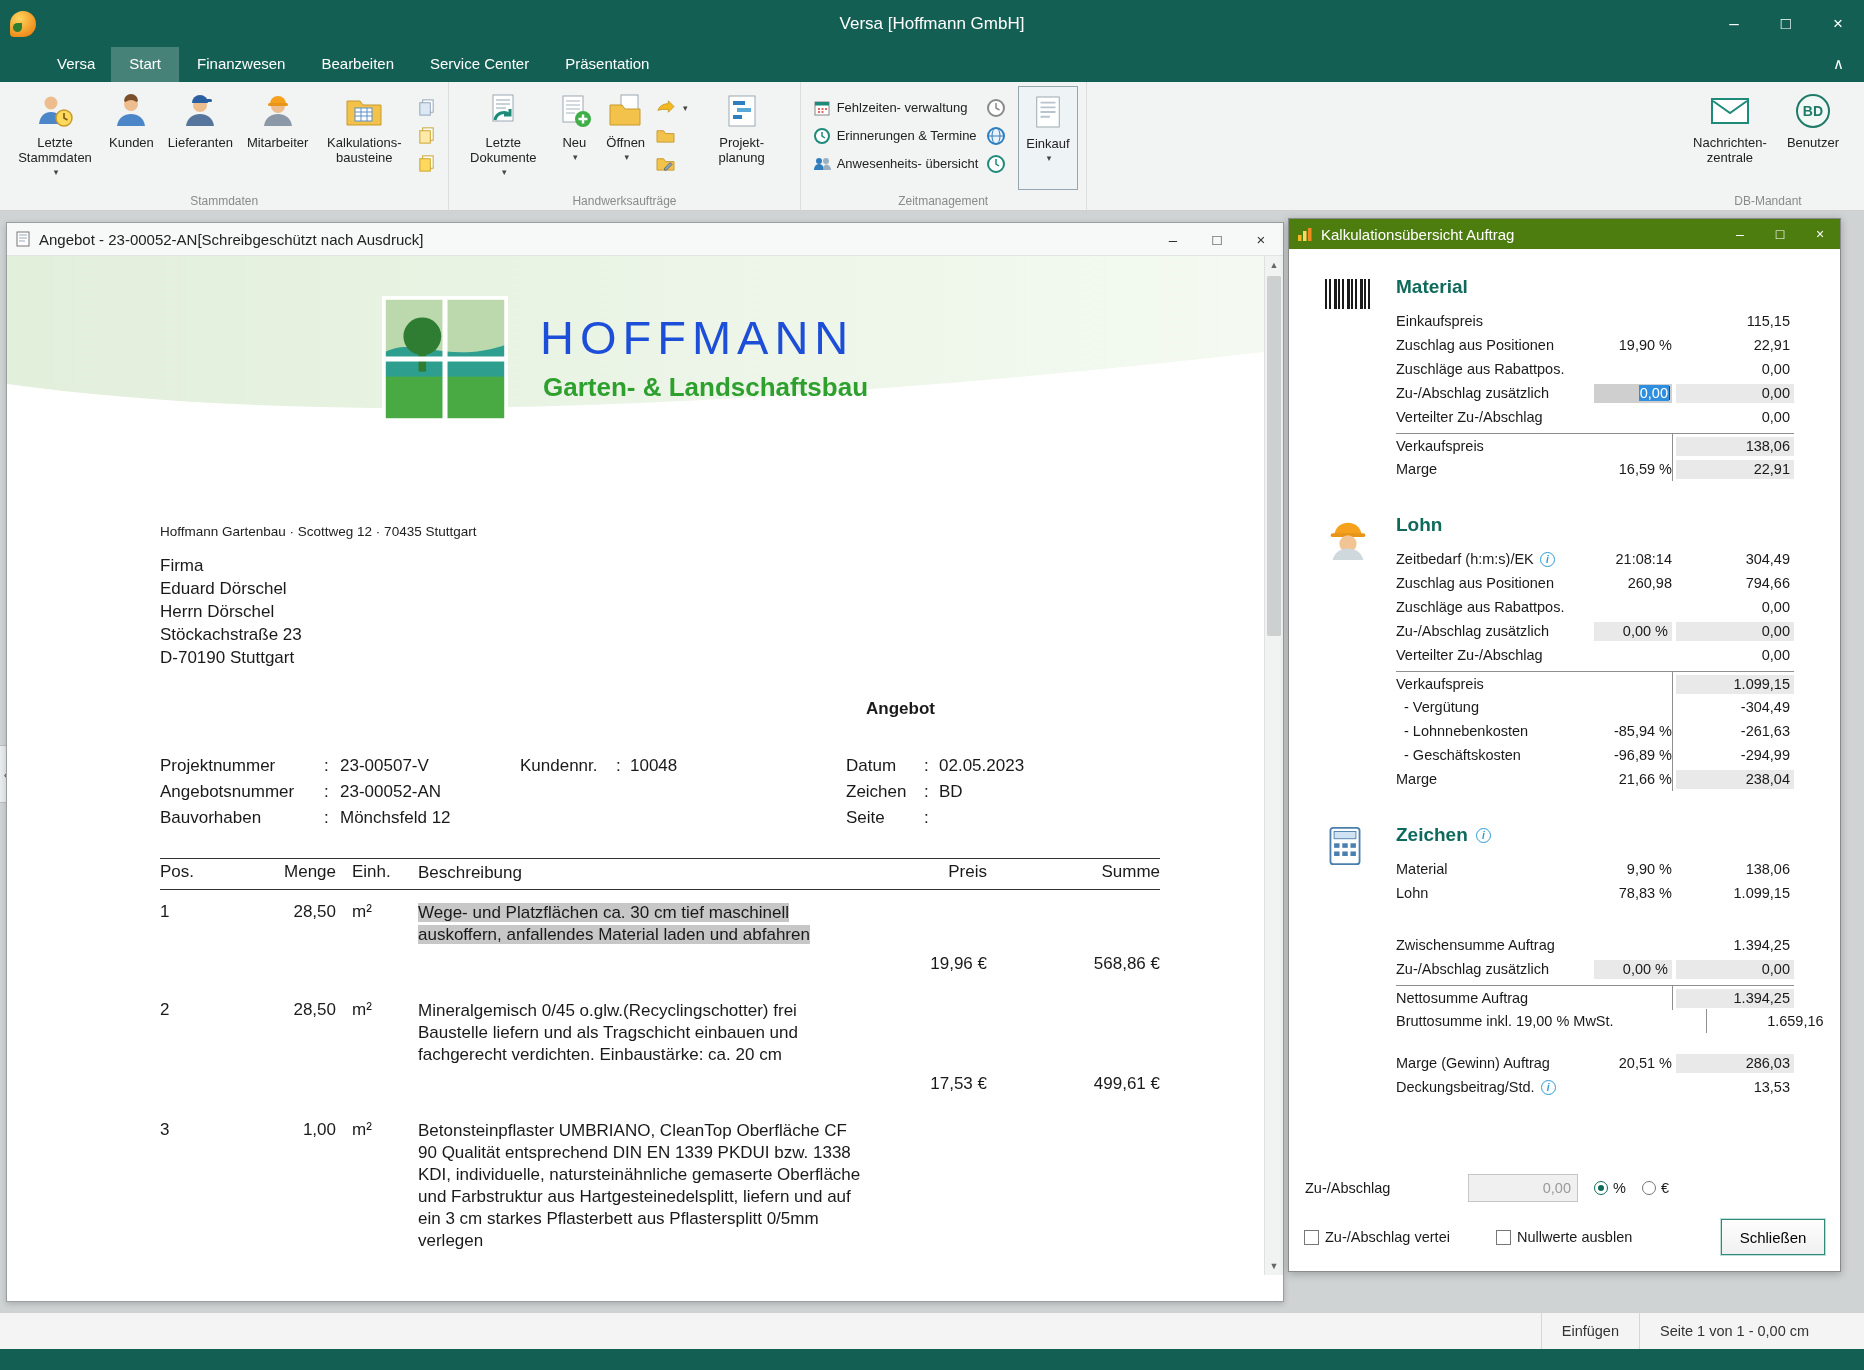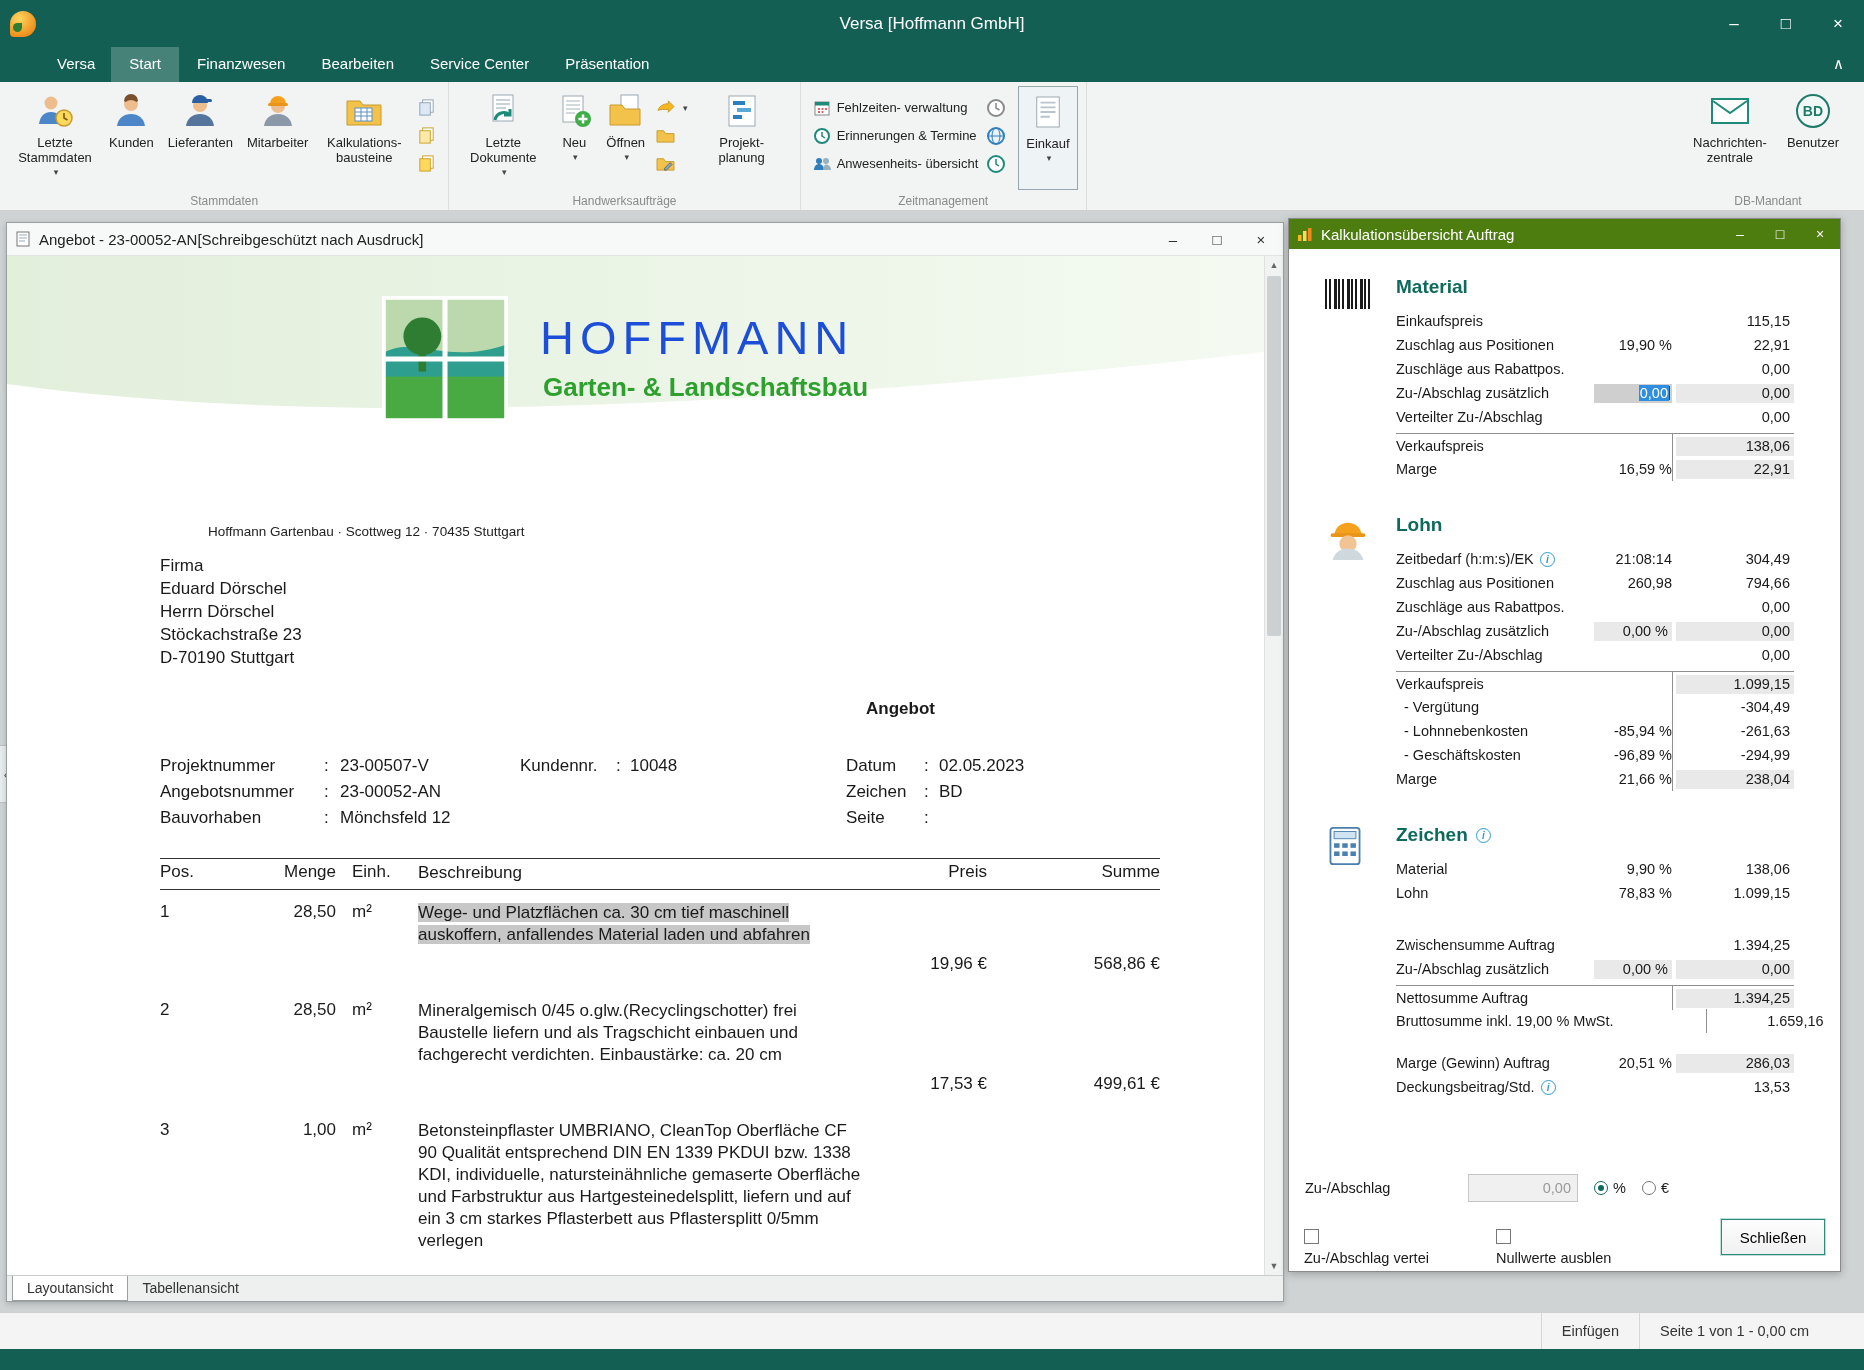--- a/index.html
+++ b/index.html
@@ -44,21 +44,21 @@
 .doc-controls{margin-left:auto;display:flex;}
 .doc-btn{width:44px;height:32px;display:flex;align-items:center;justify-content:center;font-size:15px;color:#333;}
 .doc-body{position:absolute;top:33px;left:0;right:0;bottom:0;background:#fff;}
 .doc-page{position:absolute;left:0;top:0;right:19px;bottom:26px;overflow:hidden;background:#fff;}
 
 .green-band{position:absolute;left:0;top:0;width:100%;height:168px;}
 .logo{position:absolute;left:375px;top:40px;width:126px;height:126px;}
 .brand-name{position:absolute;left:533px;top:54px;font-size:47px;font-weight:normal;color:#1d4ed8;letter-spacing:6px;}
 .brand-sub{position:absolute;left:536px;top:116px;font-size:26px;font-weight:bold;color:#2ea02e;}
 
-.sender{position:absolute;left:153px;top:268px;font-size:13.5px;color:#222;margin-left:48px;}
+.sender{position:absolute;left:153px;top:268px;font-size:13.5px;color:#222;}
 .recipient{position:absolute;left:153px;top:298px;font-size:17px;line-height:23px;}
 .doc-heading{position:absolute;left:839px;top:443px;font-size:17px;font-weight:bold;margin-left:20px;}
 .doc-meta{position:absolute;left:153px;top:500px;width:1000px;font-size:17px;}
 .mrow{position:absolute;left:0;height:22px;white-space:nowrap;width:100%;}
 .mrow span{position:absolute;top:0;}
 
 .doc-table{position:absolute;left:153px;top:602px;width:1000px;font-size:17px;}
 .dt-header,.dt-item{display:grid;grid-template-columns:58px 118px 74px 467px 110px 173px;}
 .dt-header{border-top:1px solid #333;border-bottom:1px solid #333;padding:3px 0 5px;}
 .c-menge{text-align:right;}
@@ -111,21 +111,21 @@
 .barcode{width:46px;height:30px;margin-top:2px;background:repeating-linear-gradient(90deg,#1a1a1a 0 2px,#fff 2px 4px,#1a1a1a 4px 6px,#fff 6px 9px,#1a1a1a 9px 12px,#fff 12px 13px);}
 
 .kfooter{position:absolute;left:16px;top:925px;display:flex;align-items:center;font-size:14.5px;}
 .kf-label{width:163px;}
 .kf-input{width:110px;height:28px;background:#f0f0f0;border:1px solid #c6c6c6;display:flex;align-items:center;justify-content:flex-end;padding-right:6px;color:#9a9a9a;margin-right:16px;}
 .kf-radio{display:flex;align-items:center;gap:5px;margin-right:16px;}
 .radio{width:14px;height:14px;border:1px solid #777;border-radius:50%;background:#fff;display:inline-block;position:relative;}
 .radio.checked{border-color:#0e6a5b;}
 .radio.checked:after{content:"";position:absolute;inset:3px;border-radius:50%;background:#0e6a5b;}
 .kchecks{position:absolute;left:15px;right:15px;top:970px;height:40px;font-size:14.5px;}
-.kcheck{position:absolute;top:10px;display:flex;align-items:flex-start;gap:6px;white-space:nowrap;flex-direction:column;}
+.kcheck{position:absolute;top:10px;display:flex;align-items:flex-end;gap:6px;white-space:nowrap;}
 .cb{width:15px;height:15px;border:1px solid #777;background:#fff;display:inline-block;flex:none;}
 .kclose{position:absolute;right:0;top:0;width:104px;height:36px;background:linear-gradient(#fefefe,#f0f0f0);border:1px solid #2e8b7a;box-shadow:0 0 0 1px #bfe0d9;font-size:15px;font-family:"Liberation Sans",sans-serif;}
 
 
 .statusbar{position:absolute;left:0;right:0;top:1312px;height:37px;background:#f4f4f4;border-top:1px solid #d0d0d0;display:flex;align-items:stretch;justify-content:flex-end;font-size:14.5px;color:#333;}
 .sb-item{padding:6px 20px;border-left:1px solid #d6d6d6;display:flex;align-items:center;}
 .sb-item.wide{min-width:225px;}
 .bottomstrip{position:absolute;left:0;right:0;top:1349px;height:21px;background:#145f54;}
 </style>
 </head>
@@ -510,24 +510,20 @@
         </div>
       </div>
     </div>
 
     <div class="doc-scroll">
       <div class="ds-up">▲</div>
       <div class="ds-thumb"></div>
       <div class="ds-down">▼</div>
     </div>
 
-    <div class="doc-tabs">
-      <div class="vtab active">Layoutansicht</div>
-      <div class="vtab">Tabellenansicht</div>
-    </div>
   </div>
 </div>
 
 <div class="kalk-window">
   <div class="kalk-titlebar">
     <svg class="kalk-ticon" width="16" height="16" viewBox="0 0 16 16">
         <rect x="1" y="9" width="3.5" height="6" fill="#f5b81e"></rect>
         <rect x="6" y="5" width="3.5" height="10" fill="#ffd95e"></rect>
         <rect x="11" y="2" width="3.5" height="13" fill="#f08a1d"></rect>
       </svg>

